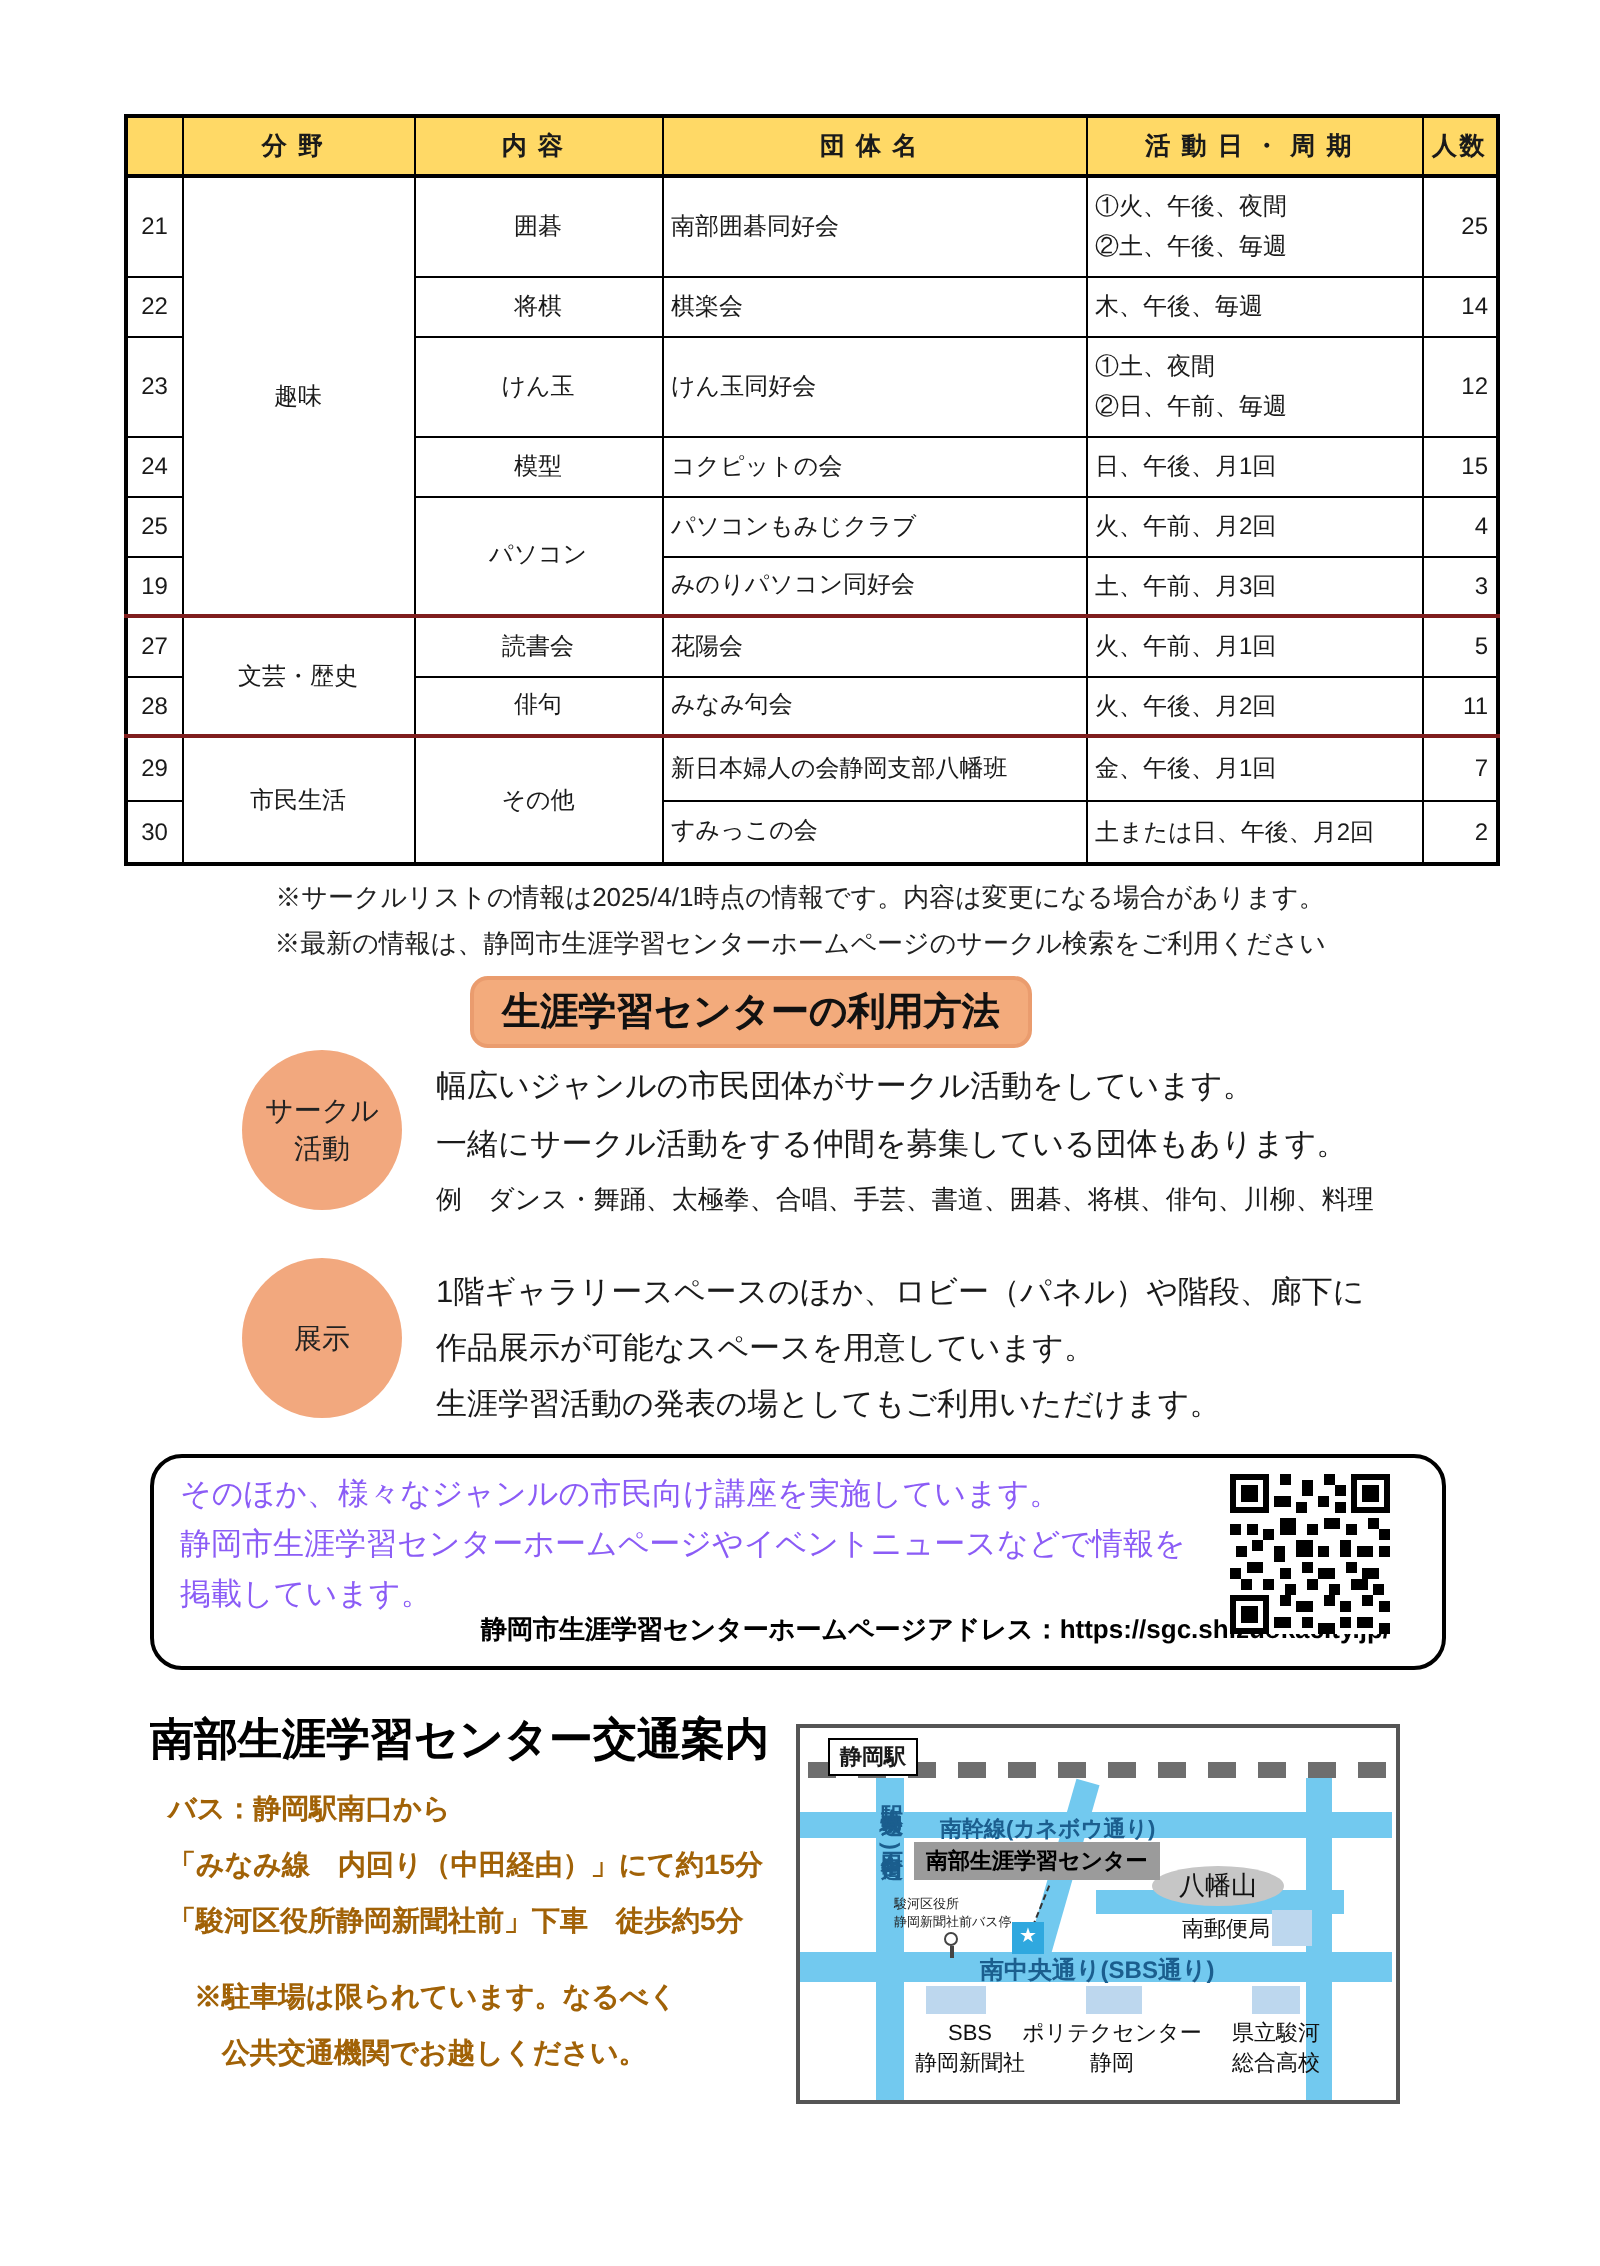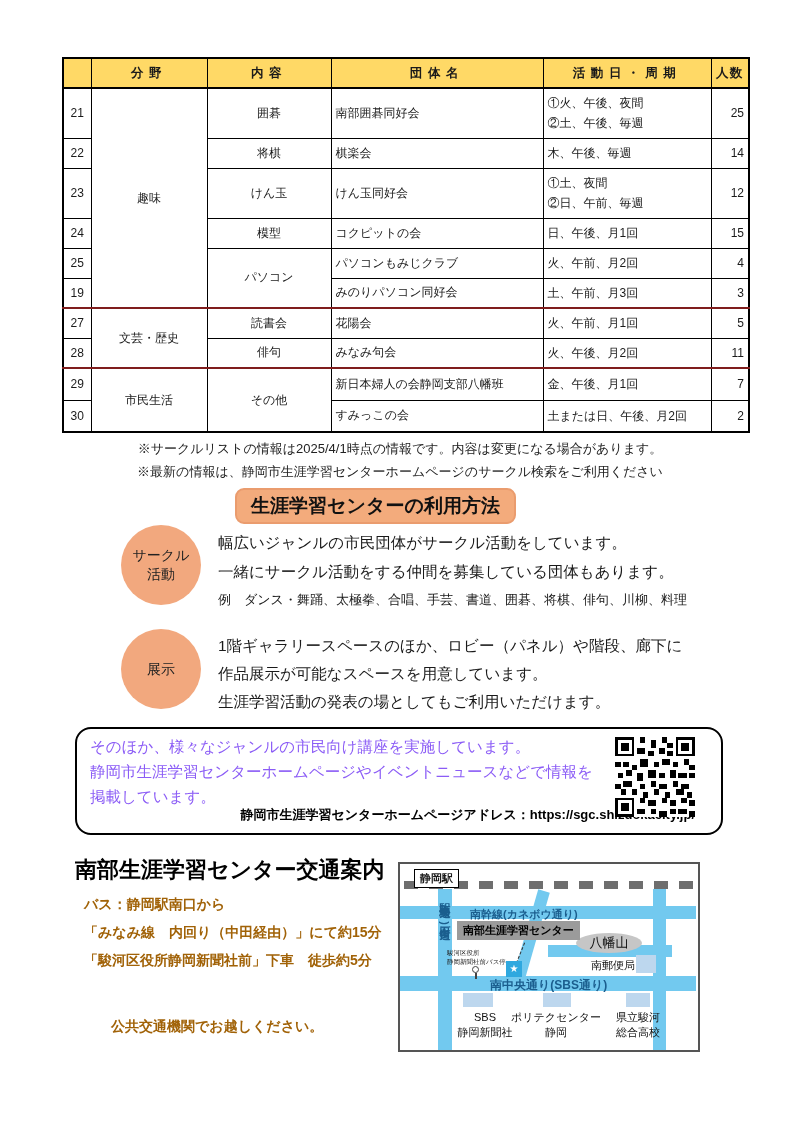--- a/index.html
+++ b/index.html
@@ -266,20 +266,21 @@
           <rect x="23" y="26" width="3" height="2"></rect>
           <rect x="27" y="27" width="2" height="2"></rect>
       </g>
     </svg>
   </div>
 
   <div class="acc-title">南部生涯学習センター交通案内</div>
   <div class="acc-line" style="left:84px; top:896px;">バス：静岡駅南口から</div>
   <div class="acc-line" style="left:84px; top:924px;">「みなみ線　内回り（中田経由）」にて約15分</div>
   <div class="acc-line" style="left:84px; top:952px;">「駿河区役所静岡新聞社前」下車　徒歩約5分</div>
+  <div class="acc-line" style="left:97px; top:990px;">※駐車場は限られています。なるべく</div>
   <div class="acc-line" style="left:111px; top:1018px;">公共交通機関でお越しください。</div>
 
   <div class="map">
     <div class="rail"></div>
     <div class="station">静岡駅</div>
 
     <div class="road road-v-left"></div>
     <div class="road road-v-right"></div>
     <div class="road road-h1"></div>
     <div class="road road-h2"></div>

